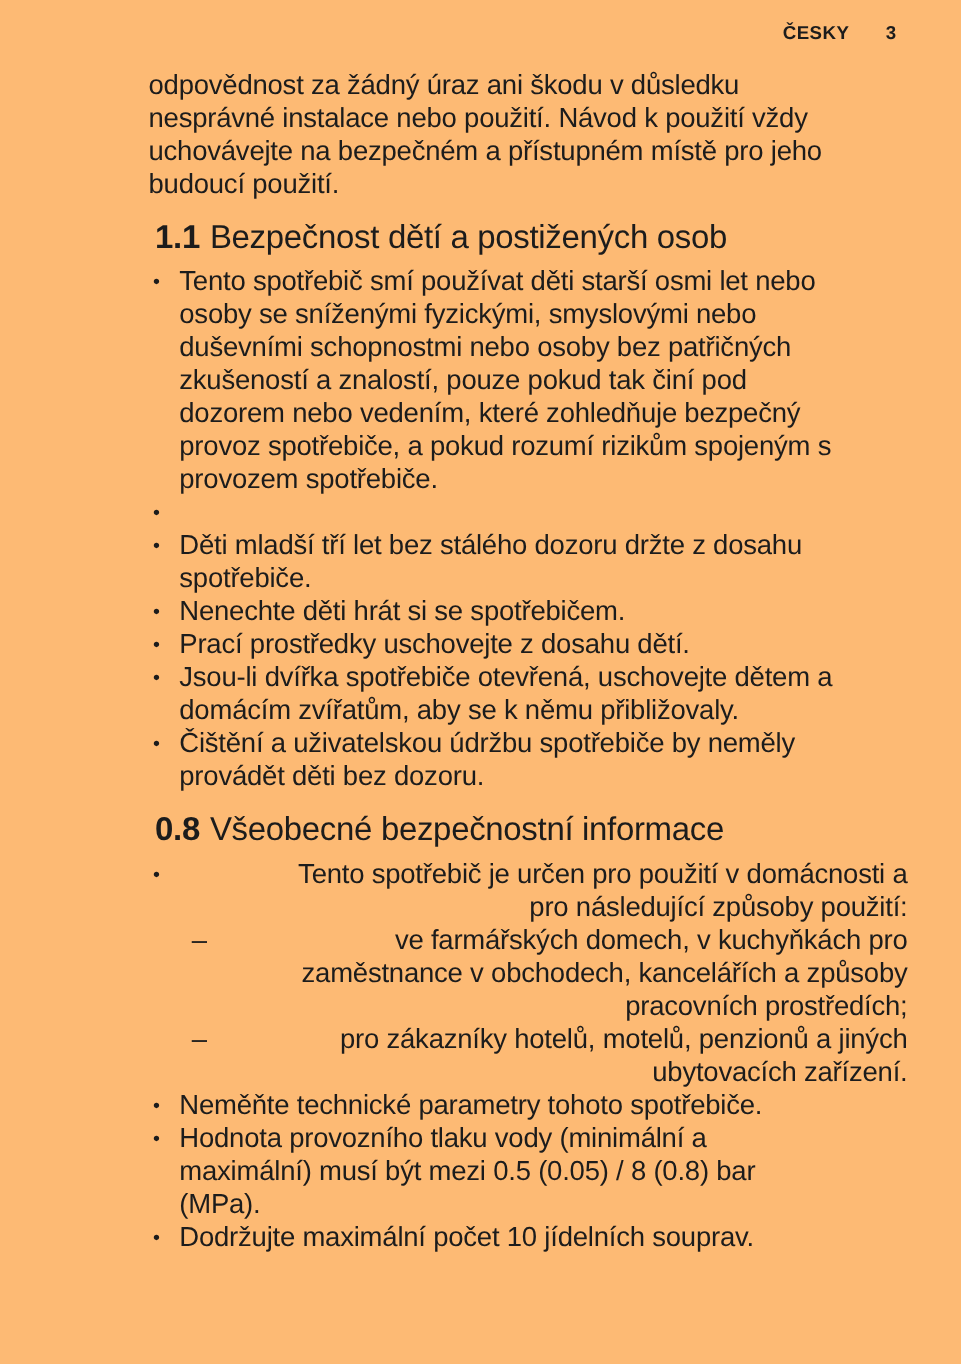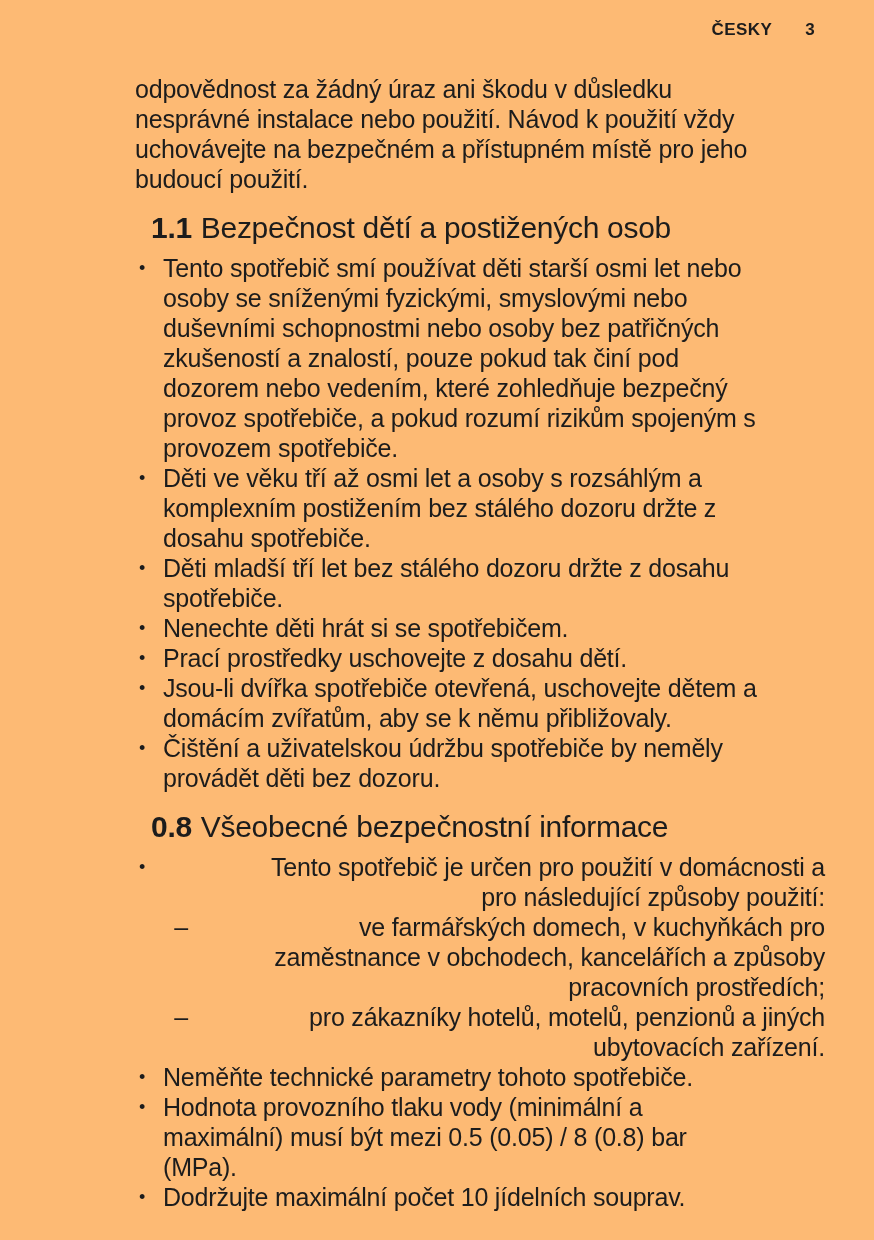--- a/index.html
+++ b/index.html
@@ -10,29 +10,29 @@
     font-family:"Liberation Sans", sans-serif;
     color:#1c1c1c;
     overflow:hidden;
   }
   .page-header{
     position:absolute;top:20px;right:59px;
     display:flex;align-items:baseline;gap:33px;
     font-size:17px;font-weight:700;letter-spacing:0.4px;
   }
   .content{
-    position:absolute;left:135px;top:12px;width:690px;
+    position:absolute;left:135px;top:0;width:690px;
   }
   .intro{
     margin:62px 0 0 0;
     font-size:25px;line-height:30px;letter-spacing:-0.2px;
     white-space:pre-line;
   }
   .section-heading{
-    margin:17px 0 8px 16px;
+    margin:17px 0 8px 6px;
     font-size:30px;line-height:34px;font-weight:400;letter-spacing:-0.3px;
   }
   .sec-num{font-weight:700;margin-right:9px;}
   .bullet-list{font-size:25px;line-height:30px;letter-spacing:-0.2px;}
   .bullet-item{display:flex;align-items:flex-start;}
   .bullet-marker{
     flex:0 0 28px;
     font-size:18px;line-height:30px;
     padding-left:4px;box-sizing:border-box;
   }
@@ -70,23 +70,20 @@
         <span class="bullet-text">Tento spotřebič smí používat děti starší osmi let nebo
 osoby se sníženými fyzickými, smyslovými nebo
 duševními schopnostmi nebo osoby bez patřičných
 zkušeností a znalostí, pouze pokud tak činí pod
 dozorem nebo vedením, které zohledňuje bezpečný
 provoz spotřebiče, a pokud rozumí rizikům spojeným s
 provozem spotřebiče.</span>
       </div>
       <div class="bullet-item">
         <span class="bullet-marker">•</span>
-        <span class="bullet-text">Děti ve věku tří až osmi let a osoby s rozsáhlým a
-komplexním postižením bez stálého dozoru držte z
-dosahu spotřebiče.</span>
       </div>
       <div class="bullet-item">
         <span class="bullet-marker">•</span>
         <span class="bullet-text">Děti mladší tří let bez stálého dozoru držte z dosahu
 spotřebiče.</span>
       </div>
       <div class="bullet-item">
         <span class="bullet-marker">•</span>
         <span class="bullet-text">Nenechte děti hrát si se spotřebičem.</span>
       </div>

